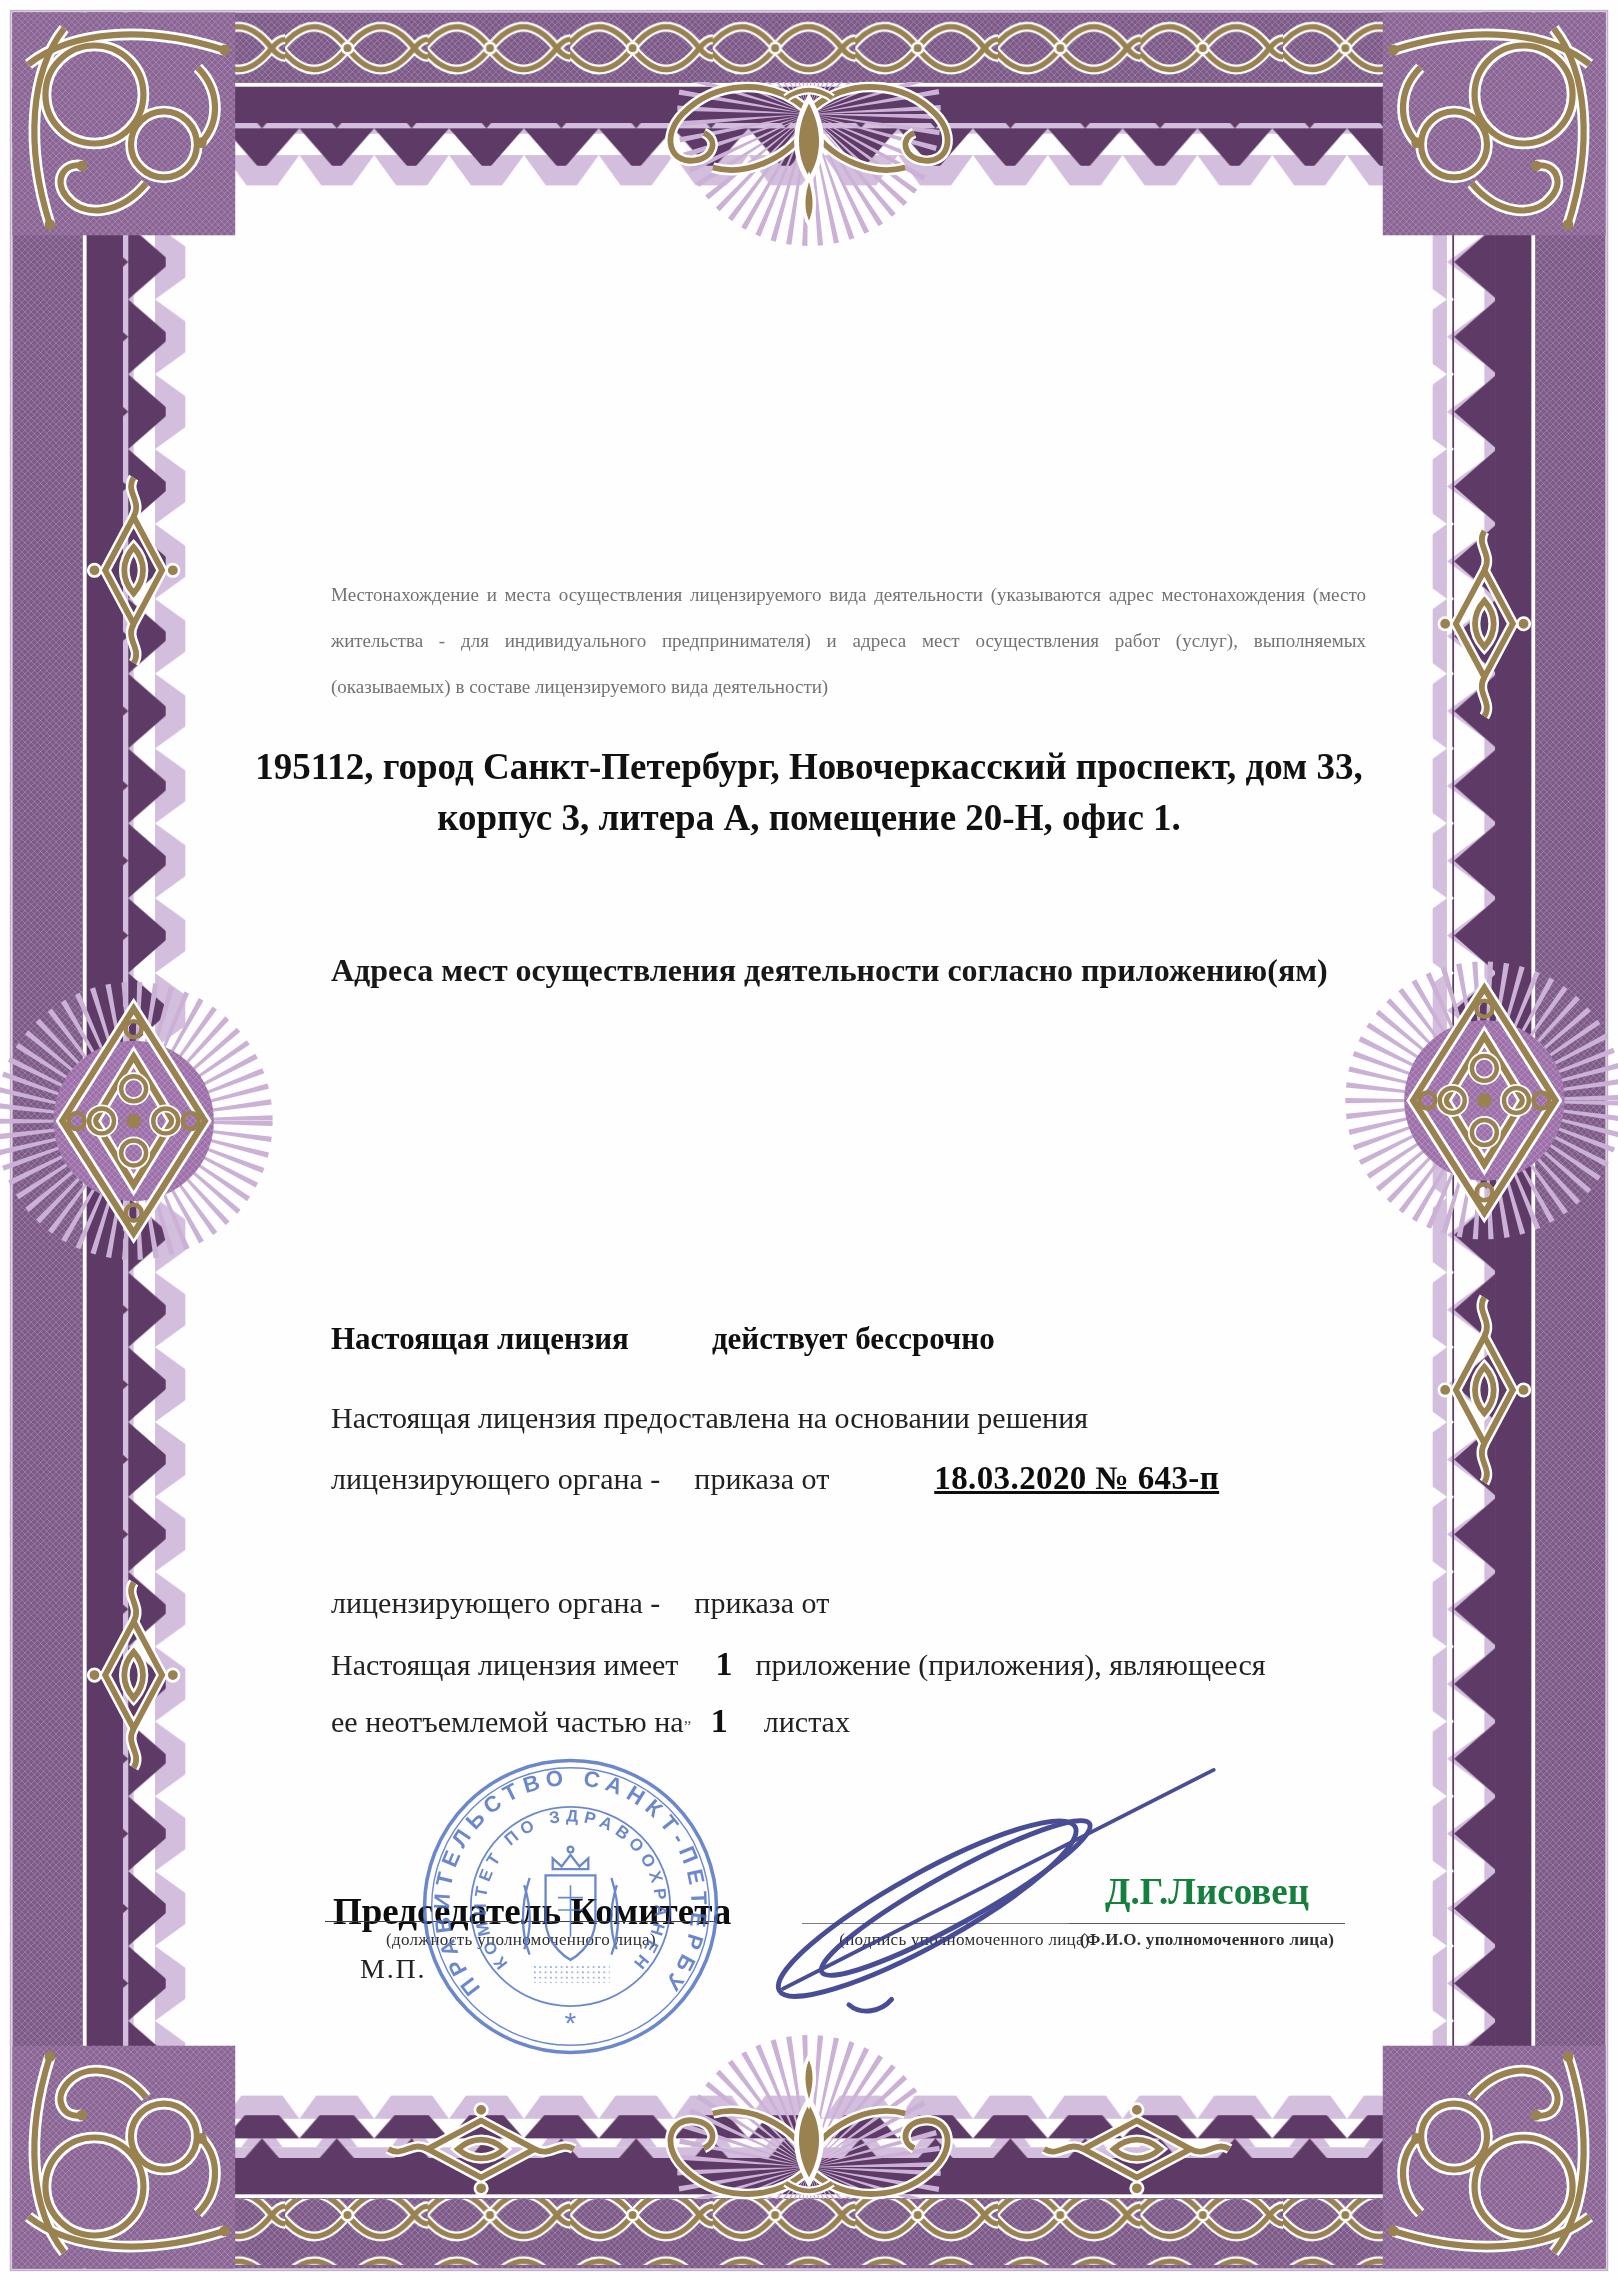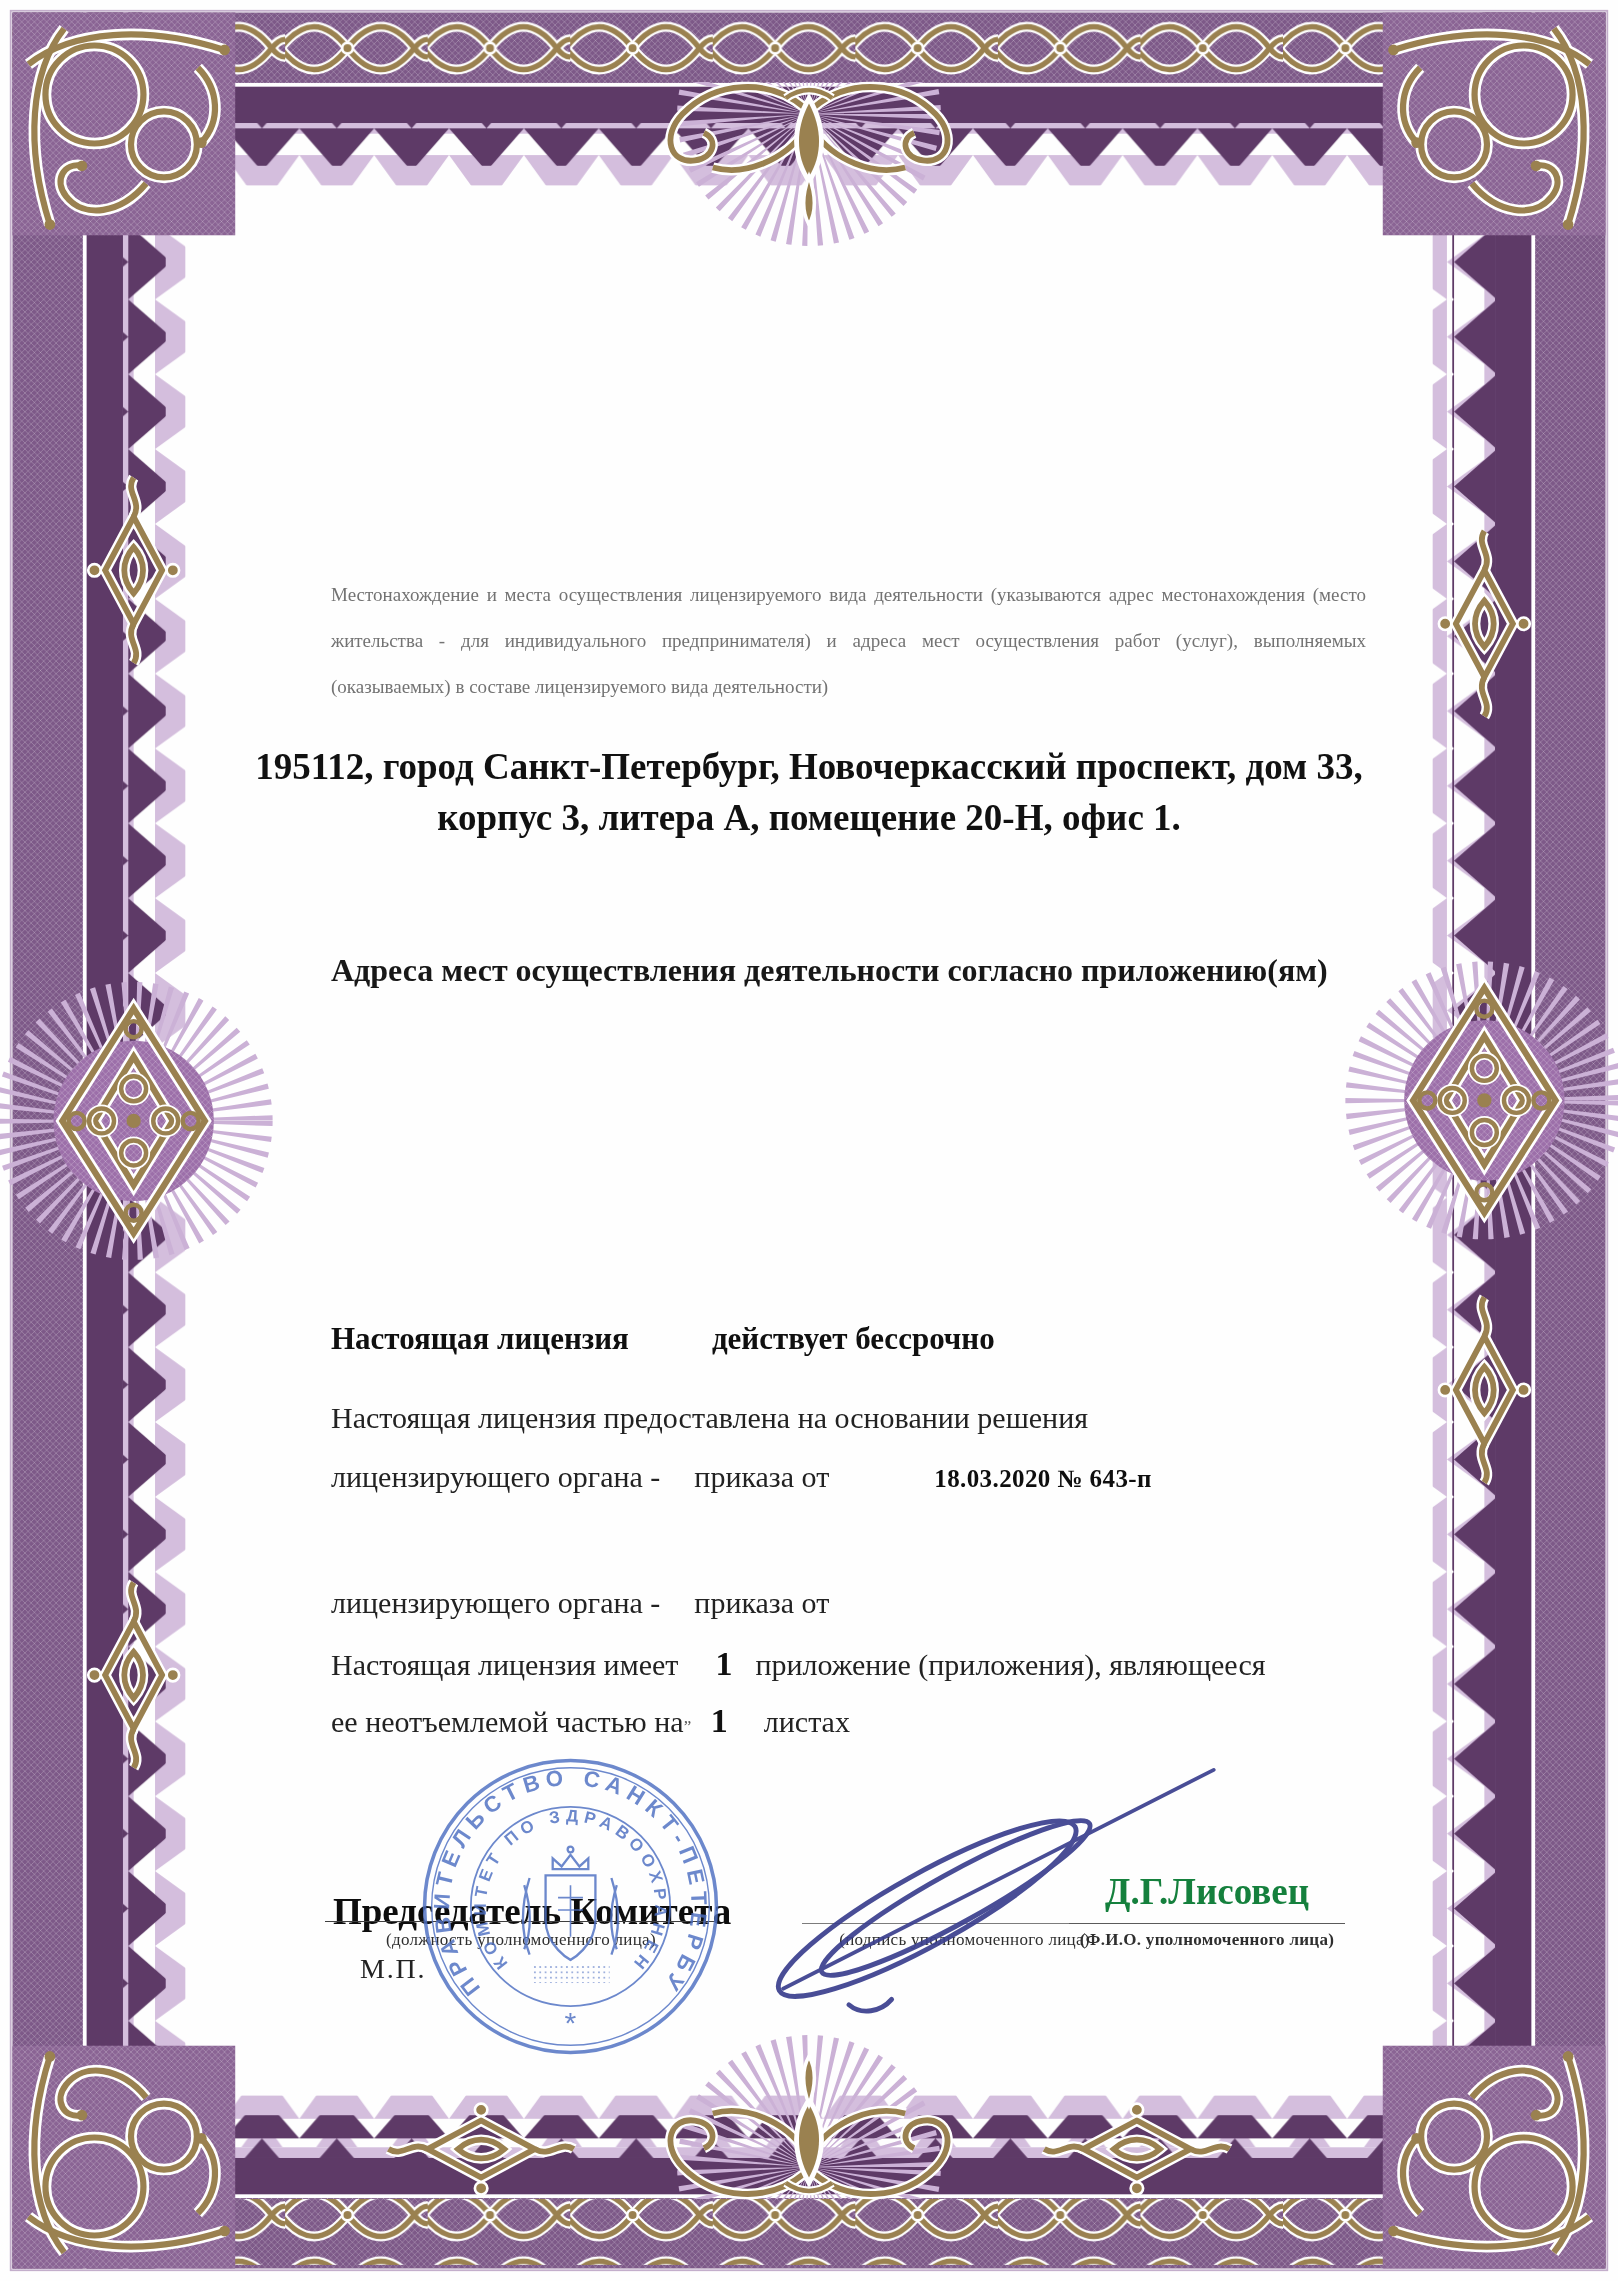--- a/index.html
+++ b/index.html
@@ -11,21 +11,21 @@
   }
   .abs{position:absolute;}
   svg{display:block;}
   .para{font-size:19px;line-height:46px;text-align:justify;color:#737373;}
   .addr{font-size:37px;font-weight:700;text-align:center;line-height:51px;color:#111;}
   .note{font-size:32px;font-weight:700;line-height:55px;text-align:justify;color:#181818;}
   .tline{font-size:30px;color:#222;white-space:nowrap;}
   .trow{display:flex;align-items:baseline;white-space:nowrap;}
   .b{font-weight:700;color:#101010;}
   .num{font-size:34px;font-weight:700;color:#101010;}
-  .order-val{font-size:25px;font-weight:700;color:#0e0e0e;letter-spacing:0.4px;}
+  .order-val{font-size:33px;font-weight:700;color:#0e0e0e;letter-spacing:0.4px;text-decoration:underline;}
   .sig-title{font-size:37px;font-weight:700;color:#0d0d0d;white-space:nowrap;}
   .sig-name{font-size:37px;font-weight:700;color:#15803d;text-align:center;white-space:nowrap;}
   .cap{font-size:17px;color:#2e2e2e;text-align:center;letter-spacing:0.3px;white-space:nowrap;}
   .rule{height:0;border-top:1.8px solid #3f3f3f;}
   .rule-thin{height:0;border-top:1.4px solid #7c7c7c;}
   .mp{font-size:28px;color:#222;letter-spacing:1.8px;}
   .sup-mark{font-size:17px;vertical-align:super;color:#555;}
   .stamp-outer-text{font-size:25px;letter-spacing:7px;font-weight:600;font-family:"Liberation Sans",sans-serif;}
   .stamp-inner-text{font-size:19px;letter-spacing:6px;font-weight:600;font-family:"Liberation Sans",sans-serif;}
   .stamp-star{font-size:34px;font-family:"Liberation Sans",sans-serif;}

